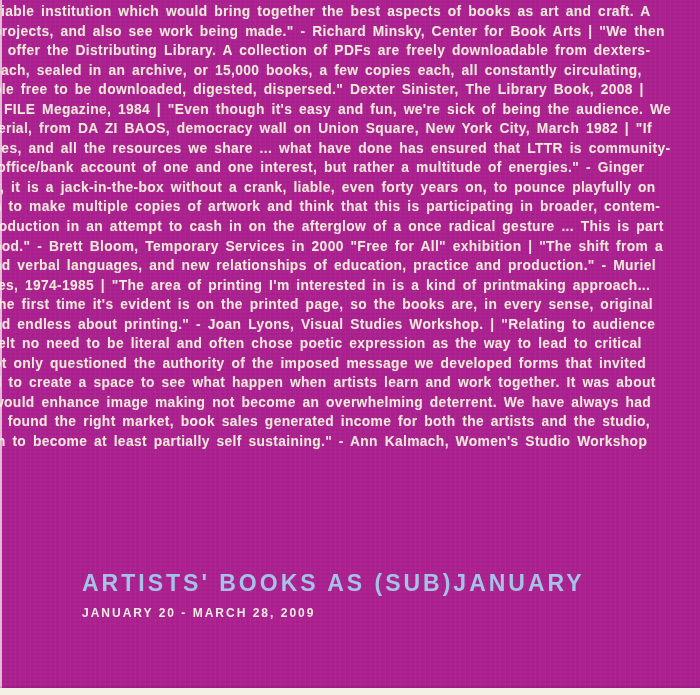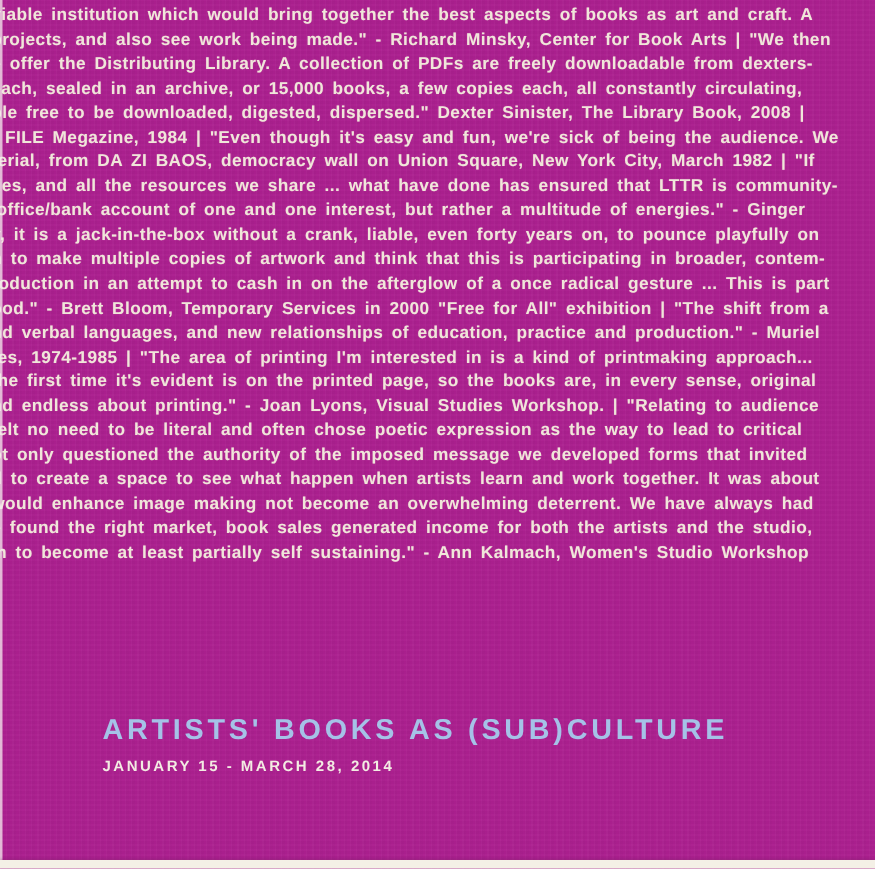--- a/index.html
+++ b/index.html
@@ -98,19 +98,19 @@
       <div class="quote-line">nd endless about printing." - Joan Lyons, Visual Studies Workshop. | "Relating to audience</div>
       <div class="quote-line">felt no need to be literal and often chose poetic expression as the way to lead to critical</div>
       <div class="quote-line">ot only questioned the authority of the imposed message we developed forms that invited</div>
       <div class="quote-line">d to create a space to see what happen when artists learn and work together. It was about</div>
       <div class="quote-line">would enhance image making not become an overwhelming deterrent. We have always had</div>
       <div class="quote-line">e found the right market, book sales generated income for both the artists and the studio,</div>
       <div class="quote-line">m to become at least partially self sustaining." - Ann Kalmach, Women's Studio Workshop</div>
     </div>
 
   <div id="title-block">
-    <div id="poster-title">ARTISTS' BOOKS AS (SUB)CULTURE</div>
-    <div id="poster-dates">JANUARY 15 - MARCH 28, 2014</div>
+    <div id="poster-title">ARTISTS' BOOKS AS (SUB)JANUARY</div>
+    <div id="poster-dates">JANUARY 20 - MARCH 28, 2009</div>
   </div>
 
   <div class="edge-left"></div>
   <div class="edge-bottom"></div>
 </div>
 
 </body></html>

